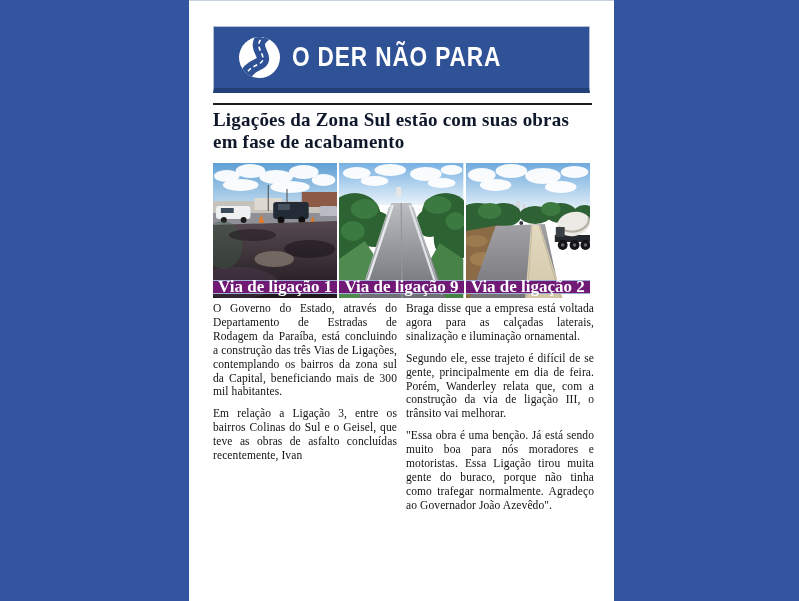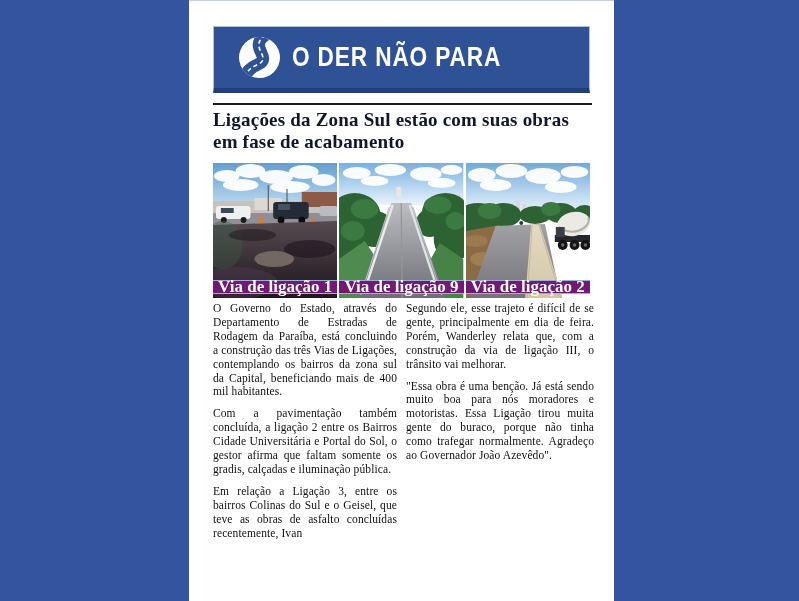--- a/index.html
+++ b/index.html
@@ -251,23 +251,23 @@
           <circle cx="121" cy="82" r="1.8" fill="#6a6a6e"></circle>
         </g>
       </svg>
       <figcaption class="caption">Via de ligação 2</figcaption>
     </figure>
 
   </div>
 
   <div class="columns">
     <div class="col left">
-      <p>O Governo do Estado, através do Departamento de Estradas de Rodagem da Paraíba, está concluindo a construção das três Vias de Ligações, contemplando os bairros da zona sul da Capital, beneficiando mais de 400 mil habitantes.</p>
-      <p>Com a pavimentação também concluída, a ligação 2 entre os Bairros Cidade Universitária e Portal do Sol, o gestor afirma que faltam somente os gradis, calçadas e iluminação pública.</p>
+      <p>O Governo do Estado, através do Departamento de Estradas de Rodagem da Paraíba, está concluindo a construção das três Vias de Ligações, contemplando os bairros da zona sul da Capital, beneficiando mais de 300 mil habitantes.</p>
       <p>Em relação a Ligação 3, entre os bairros Colinas do Sul e o Geisel, que teve as obras de asfalto concluídas recentemente, Ivan</p>
     </div>
     <div class="col right">
+      <p>Braga disse que a empresa está voltada agora para as calçadas laterais, sinalização e iluminação ornamental.</p>
       <p>Segundo ele, esse trajeto é difícil de se gente, principalmente em dia de feira. Porém, Wanderley relata que, com a construção da via de ligação III, o trânsito vai melhorar.</p>
       <p>"Essa obra é uma benção. Já está sendo muito boa para nós moradores e motoristas. Essa Ligação tirou muita gente do buraco, porque não tinha como trafegar normalmente. Agradeço ao Governador João Azevêdo".</p>
     </div>
   </div>
 
 </div>
 
 </body></html>

